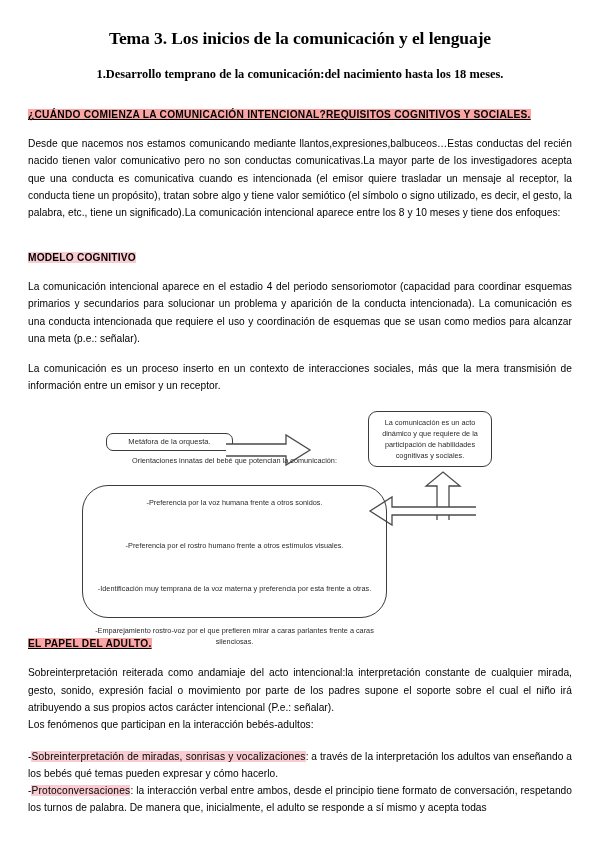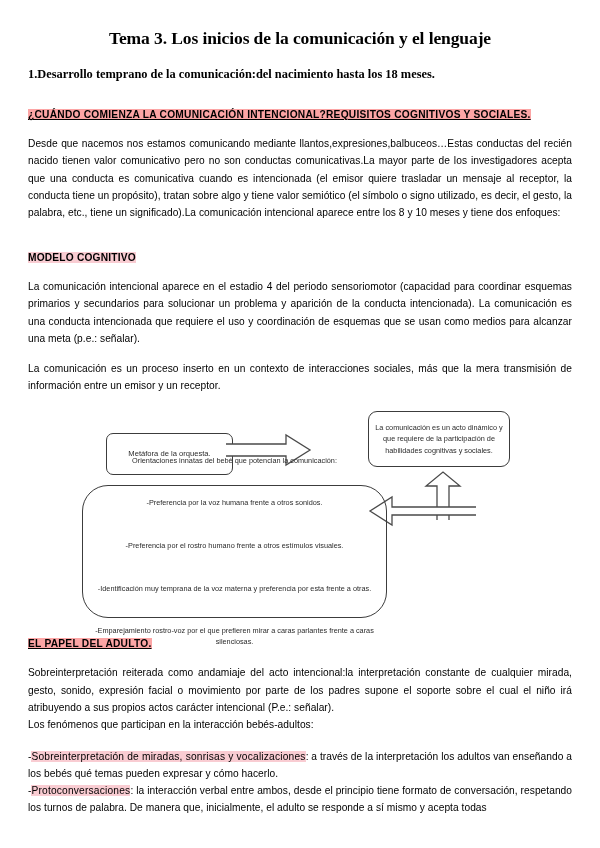--- a/index.html
+++ b/index.html
@@ -27,20 +27,21 @@
     font-weight: bold;
     font-size: 17.5px;
     text-align: center;
     margin: 28px 0 0 0;
     letter-spacing: -0.1px;
   }
   .doc-subtitle {
     font-family: "Liberation Serif", serif;
     font-weight: bold;
     font-size: 12.4px;
+    text-align: center;
     margin: 18px 0 0 0;
   }
   .hl-green {
     display: inline;
     background: #fca5a5;
     font-size: 10.2px;
     font-weight: 600;
     letter-spacing: 0.25px;
     line-height: 1.5;
     text-decoration: underline;
@@ -80,35 +81,35 @@
     font-size: 7.3px;
     line-height: 1.55;
     color: #2b2b2b;
     text-align: center;
   }
   .box-orquesta {
     position: absolute;
     left: 78px;
     top: 25px;
     width: 127px;
-    height: 42px;
+    height: 18px;
     border: 1.1px solid #3c3c3c;
     border-radius: 7px;
     display: flex;
     align-items: center;
     justify-content: center;
     box-sizing: border-box;
   }
   .box-orquesta .shape-text { font-size: 7.6px; }
 
   .box-acto {
     position: absolute;
     left: 340px;
     top: 3px;
-    width: 142px;
+    width: 124px;
     height: 56px;
     border: 1.1px solid #3c3c3c;
     border-radius: 9px;
     display: flex;
     align-items: center;
     justify-content: center;
     box-sizing: border-box;
     padding: 3px 6px;
   }
   .box-orientaciones {

